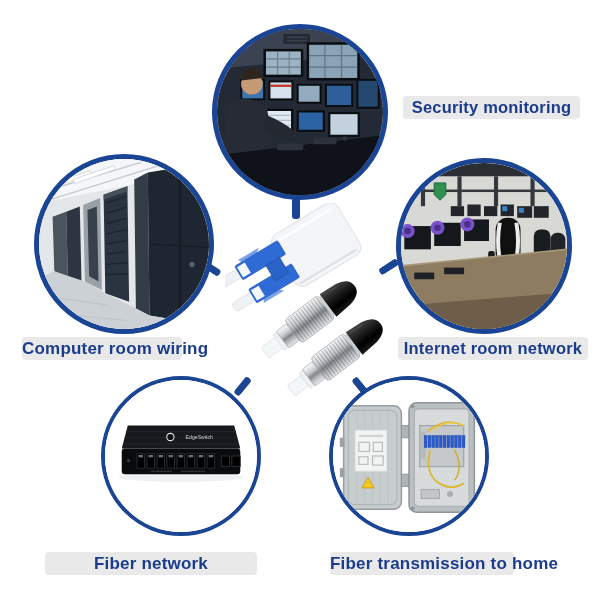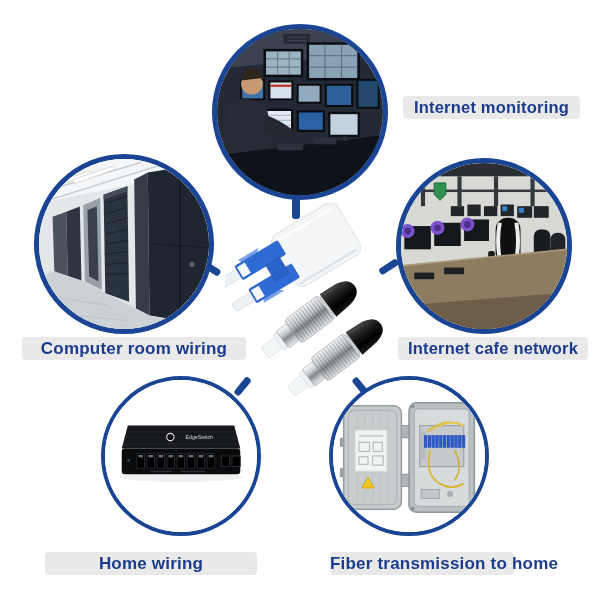--- a/index.html
+++ b/index.html
@@ -31,21 +31,21 @@
   .stub-right{left:380px;top:269px;width:21px;height:7px;transform:rotate(-33deg);}
   .stub-bl{left:236px;top:391px;width:21px;height:7px;transform:rotate(-51deg);}
   .stub-br{left:354px;top:375px;width:21px;height:7px;transform:rotate(51deg);}
   .label{
     position:absolute;height:23px;line-height:23px;border-radius:4px;
     background:var(--label-bg);color:var(--label-text);
     font-weight:bold;font-size:17px;text-align:center;white-space:nowrap;
     letter-spacing:0.2px;
   }
   .l-top{left:403px;top:96px;width:177px;font-size:16.5px;}
-  .l-left{left:22px;top:337px;width:224px;}
+  .l-left{left:22px;top:337px;width:160px;}
   .l-right{left:398px;top:337px;width:190px;font-size:16.5px;}
   .l-bl{left:45px;top:552px;width:212px;}
   .l-br{left:330px;top:552px;width:184px;}
   .product{position:absolute;left:225px;top:203px;width:180px;height:200px;}
 </style>
 </head>
 <body>
 
 <div class="canvas">
 
@@ -312,28 +312,28 @@
 
     <g transform="translate(40 150) rotate(-37)">
       <use href="#fc-connector"></use>
     </g>
     <g transform="translate(66 188) rotate(-37)">
       <use href="#fc-connector"></use>
     </g>
   </svg>
 
   <div class="label l-top">
-    <span>Internet monitoring</span>
+    <span>Security monitoring</span>
   </div>
   <div class="label l-left">
     <span>Computer room wiring</span>
   </div>
   <div class="label l-right">
-    <span>Internet cafe network</span>
+    <span>Internet room network</span>
   </div>
   <div class="label l-bl">
-    <span>Home wiring</span>
+    <span>Fiber network</span>
   </div>
   <div class="label l-br">
     <span>Fiber transmission to home</span>
   </div>
 
 </div>
 
 </body></html>

